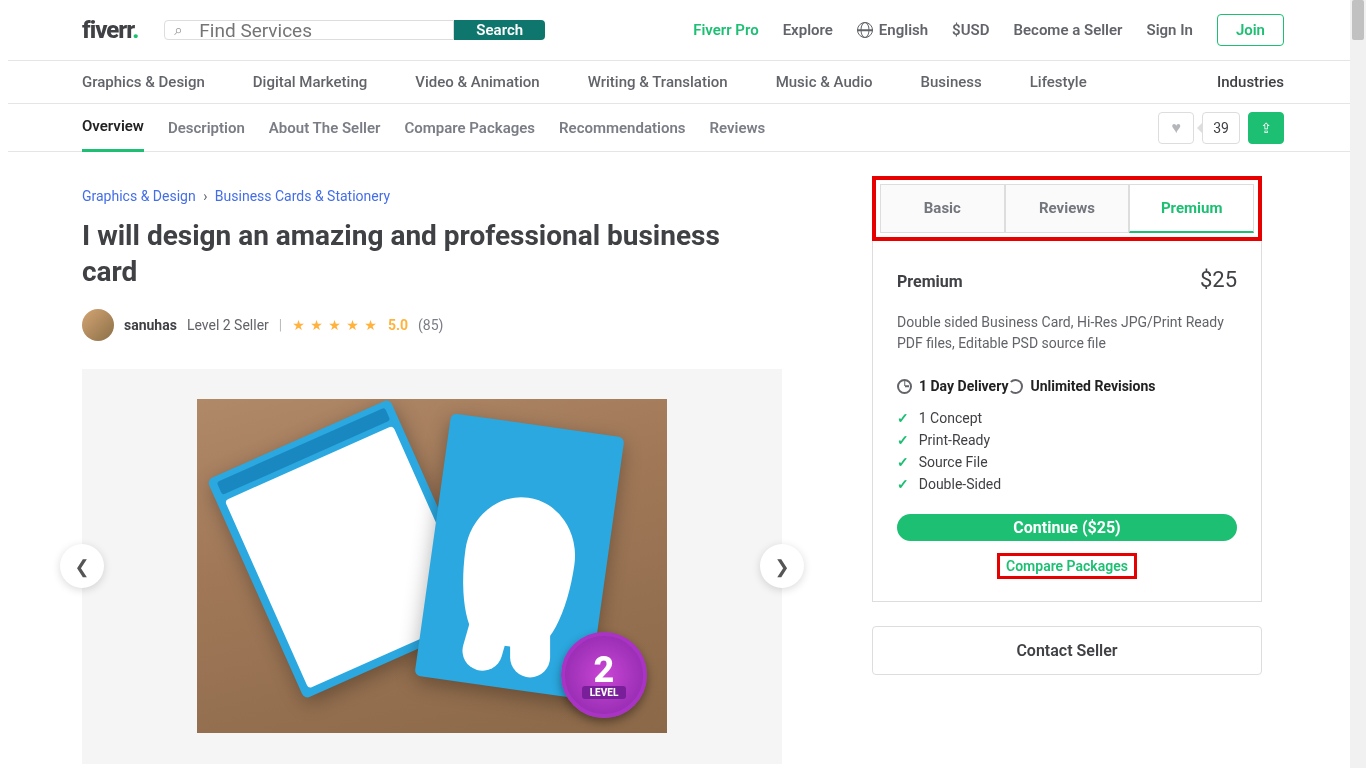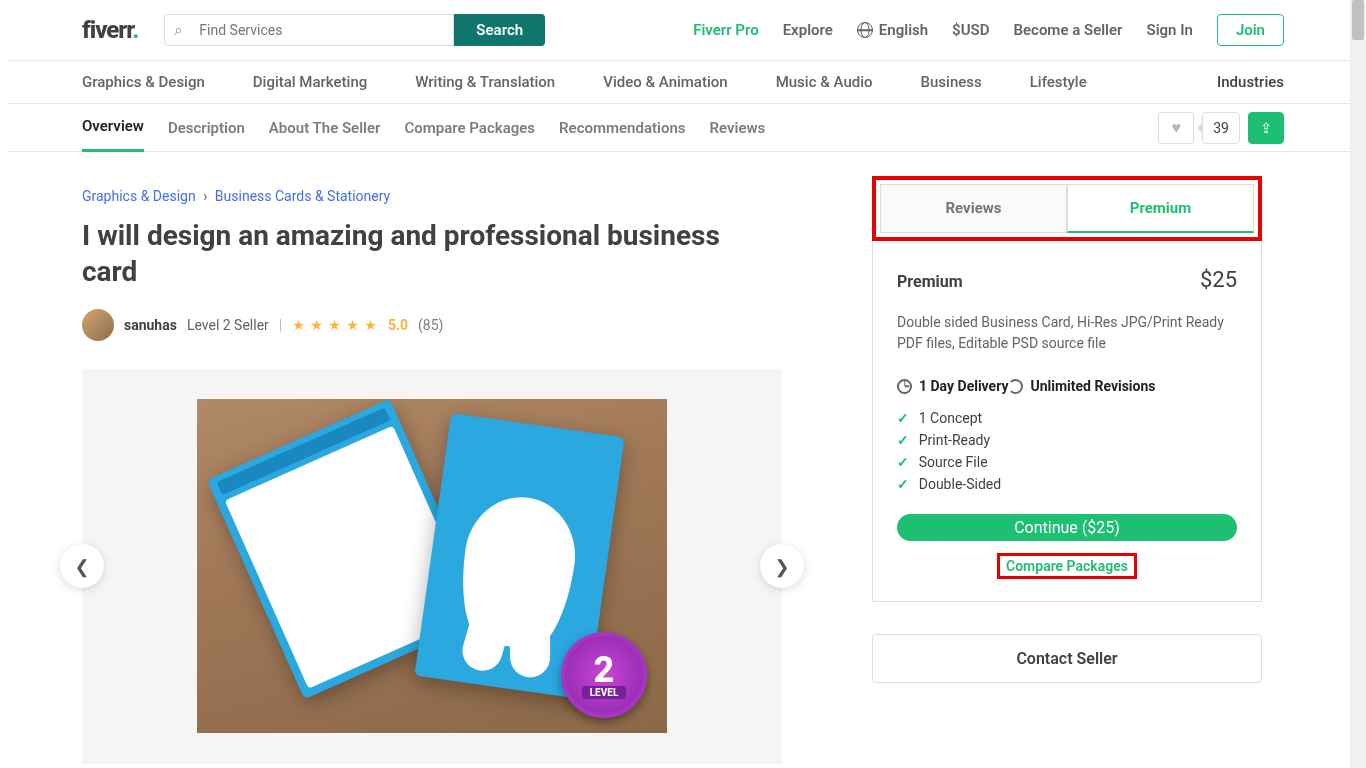--- a/index.html
+++ b/index.html
@@ -4,21 +4,21 @@
 <style>
   * { margin: 0; padding: 0; box-sizing: border-box; font-family: -apple-system, BlinkMacSystemFont, "Segoe UI", Roboto, Helvetica, Arial, sans-serif; }
   body { background: #fff; color: #404145; font-size: 14px; }
   .page { width: 1350px; margin: 0 auto; position: relative; }
 
   
   .topbar { display: flex; align-items: center; padding: 14px 74px; border-bottom: 1px solid #e4e5e7; }
   .logo { font-size: 24px; font-weight: 800; color: #404145; letter-spacing: -1px; margin-right: 26px; cursor: pointer; }
   .logo .dot { color: #1dbf73; }
   .searchbox { display: flex; align-items: stretch; }
-  .searchbox input { width: 290px; height: 32px; border: 1px solid #ddd; border-radius: 4px 0 0 4px; padding: 0 10px 0 34px; font-size: 14px; color: #4c1d95; outline: none; }
+  .searchbox input { width: 290px; height: 20px; border: 1px solid #ddd; border-radius: 4px 0 0 4px; padding: 0 10px 0 34px; font-size: 19px; color: #4c1d95; outline: none; }
   .searchwrap { position: relative; }
   .searchwrap .sicon { position: absolute; left: 10px; top: 50%; transform: translateY(-50%); color: #999; font-size: 15px; }
   .searchbox button { background: #0f766e; color: #fff; border: none; padding: 0 22px; border-radius: 0 4px 4px 0; font-weight: 600; font-size: 15px; cursor: pointer; }
   .topnav { margin-left: auto; display: flex; align-items: center; gap: 24px; }
   .topnav a { color: #62646a; font-weight: 600; font-size: 15px; text-decoration: none; cursor: pointer; }
   .topnav a.pro { color: #1dbf73; }
   .lang { display: flex; align-items: center; gap: 6px; }
   .lang .gicon { width: 16px; height: 16px; border: 1.5px solid #62646a; border-radius: 50%; position: relative; }
   .lang .gicon::before { content: ''; position: absolute; left: 50%; top: -1px; bottom: -1px; width: 7px; border: 1.5px solid #62646a; border-radius: 50%; transform: translateX(-50%); }
   .lang .gicon::after { content: ''; position: absolute; left: -1px; right: -1px; top: 50%; height: 1.5px; background: #62646a; transform: translateY(-50%); }
@@ -89,24 +89,24 @@
   .pkgdesc { color: #62646a; font-size: 14px; line-height: 1.5; margin-bottom: 24px; }
   .metarow { display: flex; margin-bottom: 16px; font-weight: 700; color: #222; font-size: 14px;}
   .metaitem { display: flex; align-items: center; gap: 7px; }
   .clockicon { width: 15px; height: 15px; border: 2px solid #62646a; border-radius: 50%; position: relative; }
   .clockicon::before { content:''; position:absolute; left:50%; top:50%; width:1.5px; height:5px; background:#62646a; transform-origin: bottom; transform: translate(-50%,-100%);}
   .clockicon::after { content:''; position:absolute; left:50%; top:50%; width:4px; height:1.5px; background:#62646a; transform: translate(0,-50%);}
   .refreshicon { width: 15px; height: 15px; border: 2px solid #62646a; border-radius: 50%; border-left-color: transparent; position: relative; }
   .feats { display: flex; flex-direction: column; gap: 6px; margin-bottom: 22px; }
   .feat { display: flex; align-items: center; gap: 10px; color: #404145; font-size: 14px; }
   .check { color: #1dbf73; font-weight: 900; font-size: 14px; }
-  .continuebtn { width: 100%; background: #1dbf73; color: #fff; border: none; padding: 4px; font-size: 16px; font-weight: 400; border-radius: 15px; cursor: pointer; margin-bottom: 12px; }
+  .continuebtn { width: 100%; background: #1dbf73; color: #fff; border: none; padding: 4px; font-size: 16px; font-weight: 700; border-radius: 15px; cursor: pointer; margin-bottom: 12px; }
   .comparewrap { text-align: center; }
   .comparelink { color: #1dbf73; font-weight: 600; font-size: 14px; cursor: pointer; display: inline-block; padding: 2px 6px; border: 3px solid #e60000; }
-  .contactbox { border: 1px solid #ddd; border-radius: 4px; padding: 14px; text-align: center; margin-top: 32px; cursor: pointer; font-weight: 600; color: #404145; font-size: 16px;}
+  .contactbox { border: 1px solid #ddd; border-radius: 4px; padding: 14px; text-align: center; margin-top: 24px; cursor: pointer; font-weight: 600; color: #404145; font-size: 16px;}
 
   
   .scroll { position: fixed; right: 0; top: 0; bottom: 0; width: 16px; background: #f1f1f1; }
   .sthumb { position: absolute; left: 2px; right: 2px; top: 0; height: 40px; background: #c1c1c1; border-radius: 2px; }
 </style>
 </head>
 <body>
 
 <div class="page">
 
@@ -129,22 +129,22 @@
       <a>$USD</a>
       <a>Become a Seller</a>
       <a>Sign In</a>
       <span class="joinbtn">Join</span>
     </div>
   </div>
 
   <div class="catnav">
     <a>Graphics &amp; Design</a>
     <a>Digital Marketing</a>
+    <a>Video &amp; Animation</a>
     <a>Writing &amp; Translation</a>
-    <a>Video &amp; Animation</a>
     <a>Music &amp; Audio</a>
     <a>Business</a>
     <a>Lifestyle</a>
     <a class="last">Industries</a>
   </div>
 
   <div class="gignav">
     <a class="active">Overview</a>
     <a>Description</a>
     <a>About The Seller</a>
@@ -196,20 +196,21 @@
           </div>
         </div>
         <div class="arrow r">❯</div>
       </div>
 
     </div>
 
     <div class="right">
       <div class="tabsbox">
         <div class="tabs">
+          <div class="tab">Basic</div>
           <div class="tab">Reviews</div>
           <div class="tab active">Premium</div>
         </div>
       </div>
       <div class="pkg">
         <div class="pkghdr">
           <span class="pkgname">Premium</span>
           <span class="pkgprice">$25</span>
         </div>
         <div class="pkgdesc">Double sided Business Card, Hi-Res JPG/Print Ready PDF files, Editable PSD source file</div>

